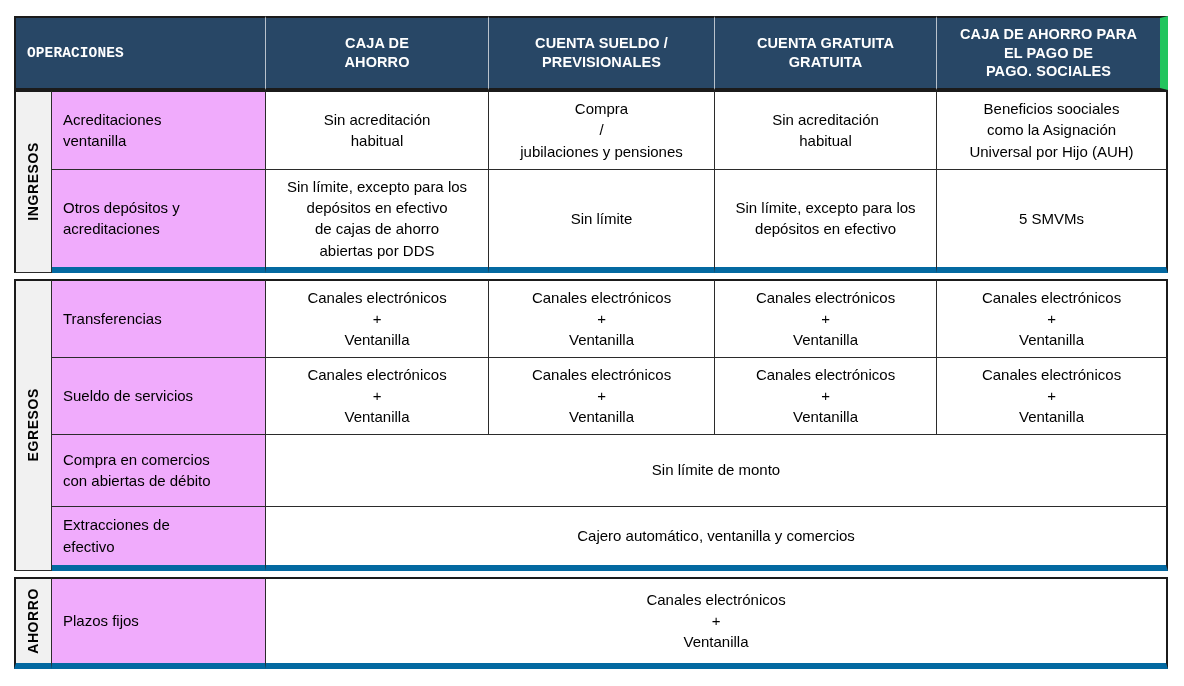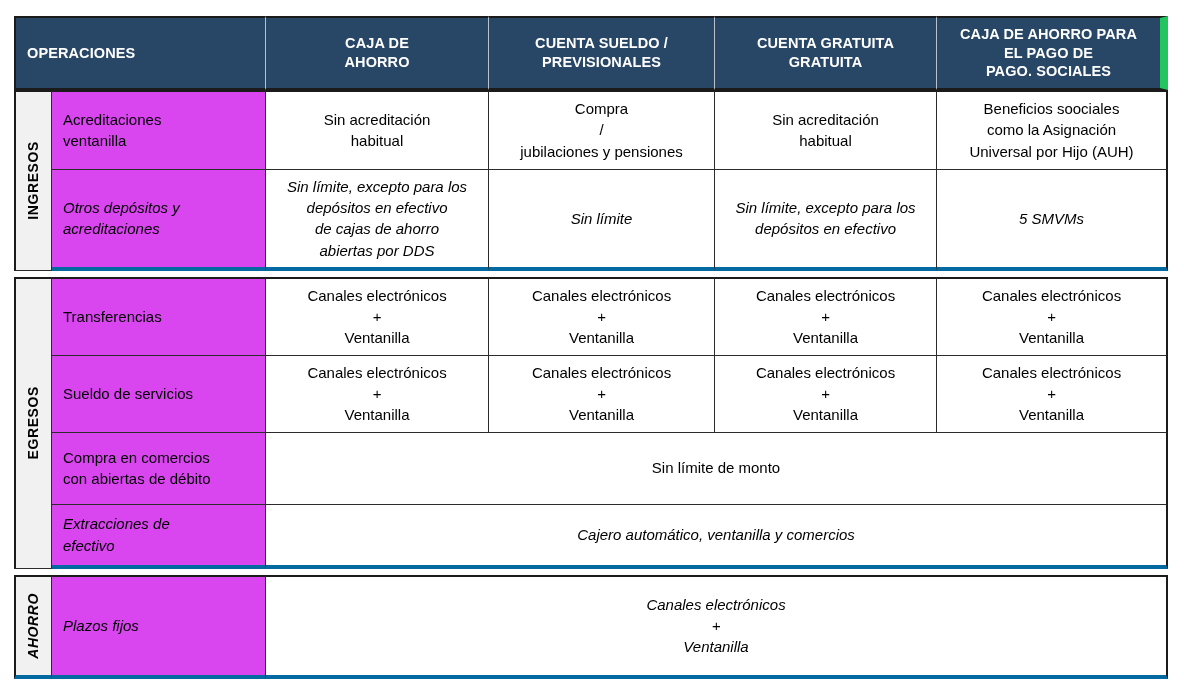--- a/index.html
+++ b/index.html
@@ -44,40 +44,41 @@
     vertical-align: middle;
     text-align: center;
     border-top: 2px solid #1b1b1b;
     border-bottom: 2px solid #1b1b1b;
     border-right: 1px solid #b9c2cc;
   }
   thead th.first {
     text-align: left;
     padding-left: 11px;
     border-left: 2px solid #1b1b1b;
+    font-family: Liberation Mono, monospace;
   }
   thead th.last {
     border-right: 8px solid #22c55e;
   }
 
   
   tbody td {
     font-size: 15px;
     line-height: 1.42;
     vertical-align: middle;
     text-align: center;
     padding: 6px 7px;
     box-sizing: border-box;
     border-bottom: 1px solid #2b2b2b;
     border-right: 1px solid #2b2b2b;
     background: #ffffff;
   }
   tbody td.rowlabel {
     text-align: left;
-    background: #d946ef;
+    background: #f0abfc;
     padding-left: 11px;
     font-size: 15px;
   }
   tbody td.last {
     border-right: 2px solid #1b1b1b;
   }
 
   
   td.grouplabel {
     width: 38px;
@@ -97,22 +98,21 @@
     letter-spacing: .6px;
     white-space: nowrap;
     margin: 0 auto;
   }
 
   
   tr.section-start > td {
     border-top: 2px solid #1b1b1b;
   }
   tr.section-end > td {
-    border-bottom: 4px solid #0369a1;
-    font-style: italic;
+    border-bottom: 6px solid #0369a1;
   }
 
   
   tr.gap td {
     height: 6px;
     padding: 0;
     border: 0 none;
     background: #ffffff;
   }
 
@@ -288,21 +288,21 @@
       </tr>
 
       <tr class="gap">
         <td colspan="6"></td>
       </tr>
 
       <tr class="section-start section-end">
         <td class="grouplabel">
           <span class="vtext">AHORRO</span>
         </td>
-        <td class="rowlabel" style="height:104px">
+        <td class="rowlabel" style="height:92px">
           <span>Plazos fijos</span>
         </td>
         <td class="last" colspan="4">
           <span>Canales electrónicos</span><br>
           <span class="plus">+</span>
           <span>Ventanilla</span>
         </td>
       </tr>
 
     </tbody>

